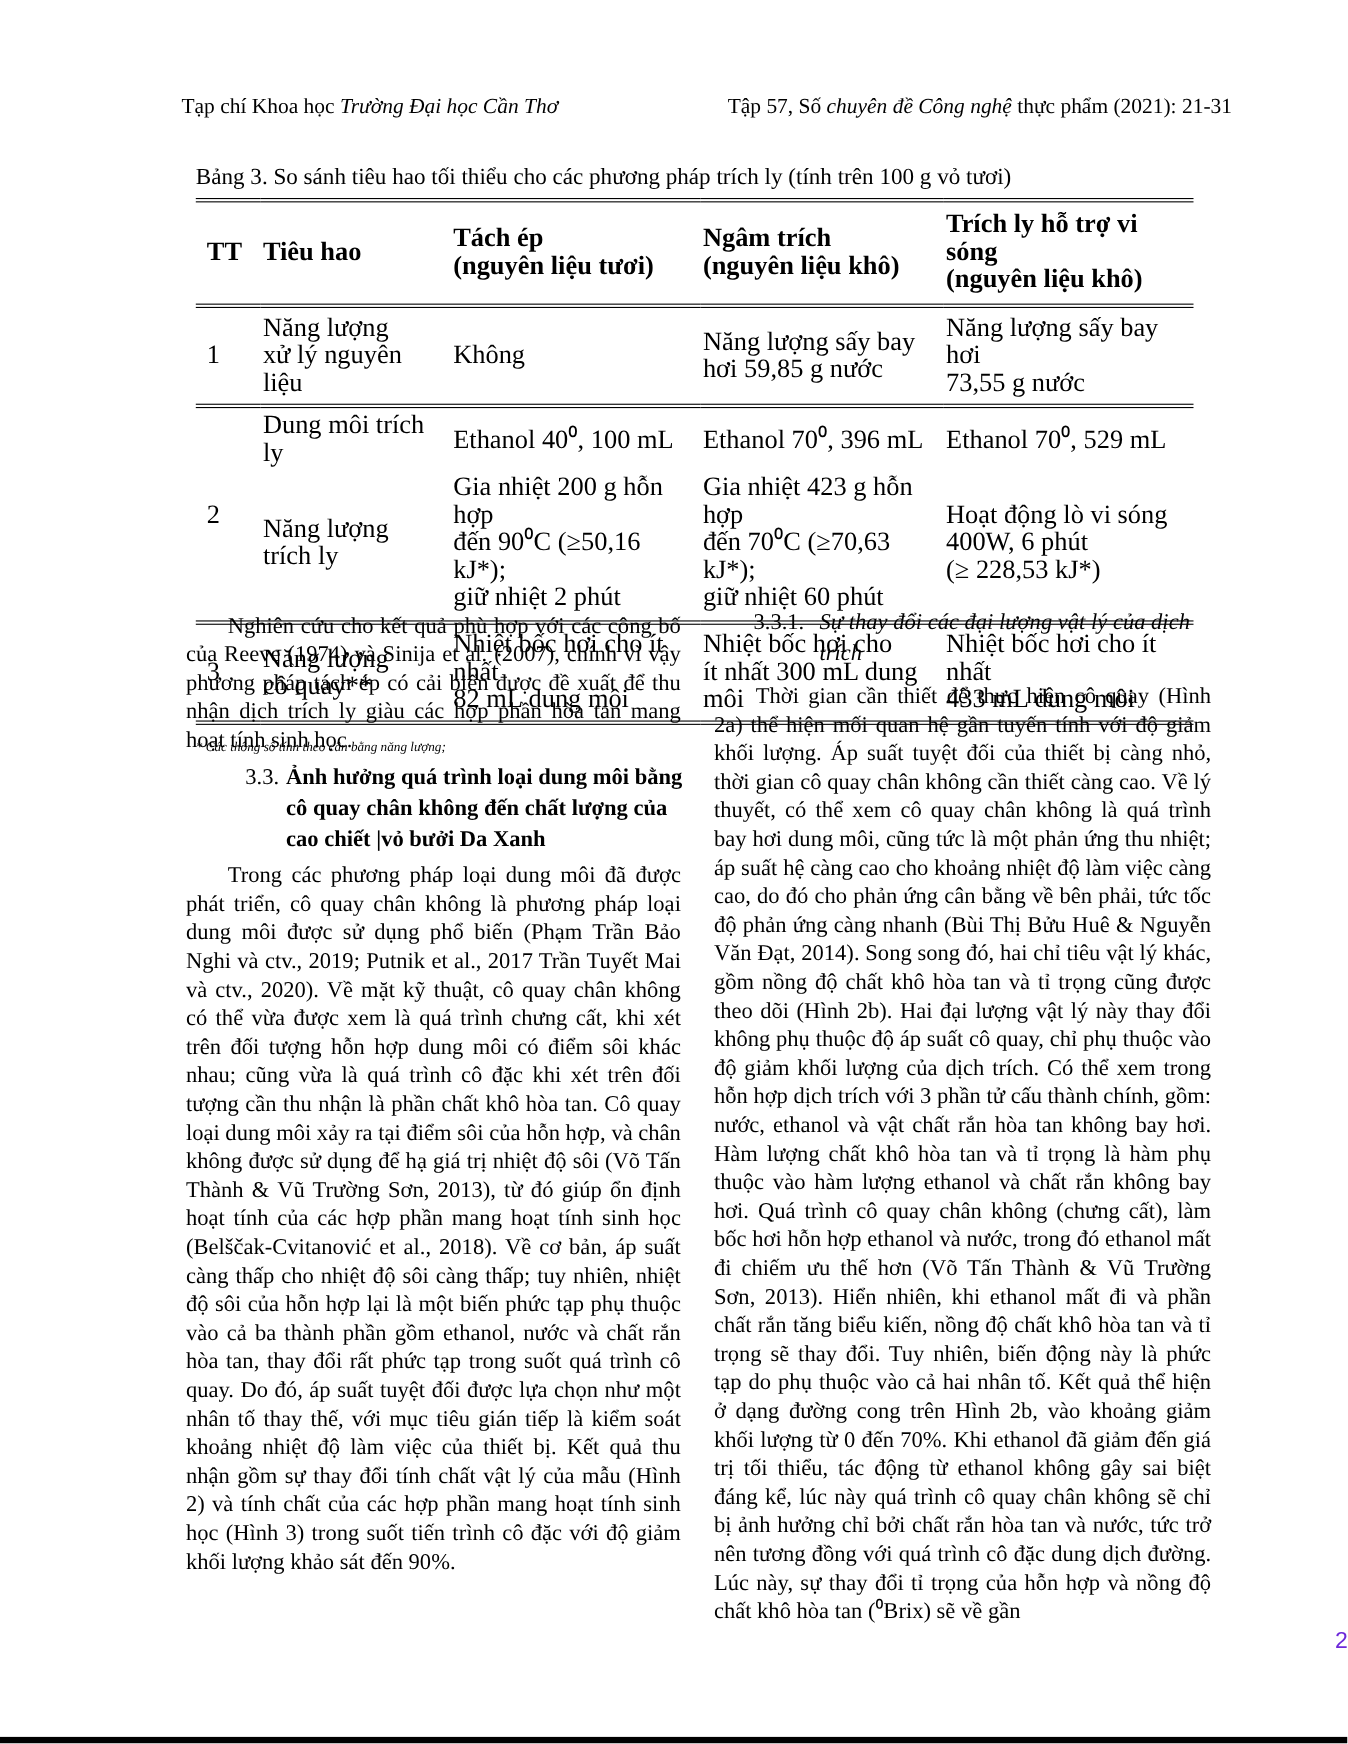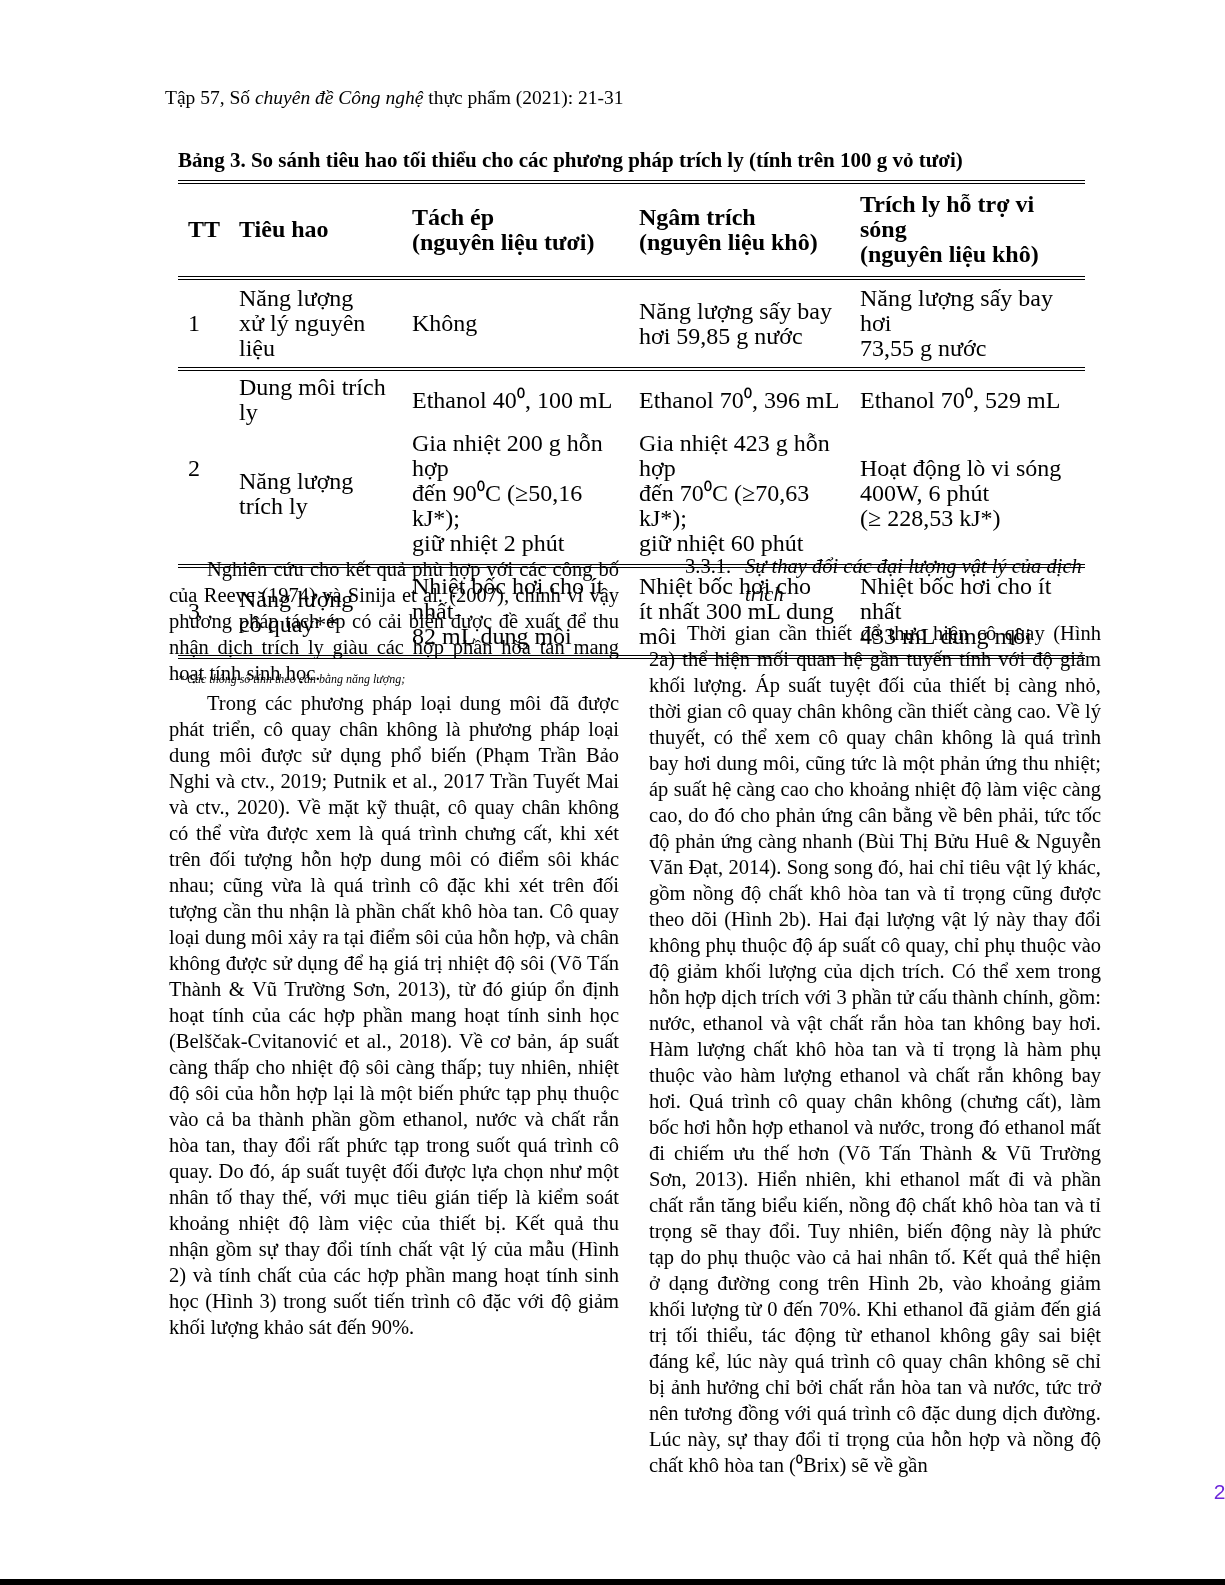--- a/index.html
+++ b/index.html
@@ -15,21 +15,21 @@
   
   .running-header {
     position: absolute; left: 165px; top: 86px; width: 955px;
     display: flex; justify-content: space-between;
     font-size: 19.5px; line-height: 24px; white-space: nowrap;
   }
   .it { font-style: italic; }
 
   
   .table-block { position: absolute; left: 178px; top: 148px; width: 907px; }
-  .caption { font-weight: bold; font-size: 21px; line-height: 25px; margin: 0 0 7px 0; }
+  .caption { font-weight: normal; font-size: 21px; line-height: 25px; margin: 0 0 7px 0; }
   table.consumption {
     width: 100%; border-collapse: collapse;
     border-top: 4px double #000;
     font-size: 24px; line-height: 25px;
   }
   table.consumption th, table.consumption td {
     text-align: left; vertical-align: middle;
     padding: 6px 8px 6px 2px;
     white-space: pre-line;
   }
@@ -75,20 +75,21 @@
     position: absolute; left: 0; bottom: 0; width: 100%; height: 6px;
     background: #000;
   }
 </style>
 </head>
 <body>
 
 <div class="page">
 
   <div class="running-header">
+    <span><span>Tạp chí Khoa học </span><span class="it">Trường Đại học Cần Thơ</span></span>
     <span><span>Tập 57, Số </span><span class="it">chuyên đề Công nghệ </span><span>thực phẩm (2021): 21-31</span></span>
   </div>
 
   <div class="table-block">
     <div class="caption">Bảng 3. So sánh tiêu hao tối thiểu cho các phương pháp trích ly (tính trên 100 g vỏ tươi)</div>
 
     <table class="consumption">
       <colgroup>
         <col style="width:59px">
           <col style="width:173px">
@@ -151,20 +152,24 @@
 433 mL dung môi</td>
         </tr>
       </tbody>
     </table>
 
     <div class="footnote">* Các thông số tính theo cân bằng năng lượng;</div>
   </div>
 
   <div class="col col-left">
     <p>Nghiên cứu cho kết quả phù hợp với các công bố của Reeve (1974) và Sinija et al. (2007), chính vì vậy phương pháp tách ép có cải biến được đề xuất để thu nhận dịch trích ly giàu các hợp phần hòa tan mang hoạt tính sinh học.</p>
+    <div class="h33">
+      <span class="hnum">3.3.</span>
+      <span>Ảnh hưởng quá trình loại dung môi bằng cô quay chân không đến chất lượng của cao chiết |vỏ bưởi Da Xanh</span>
+    </div>
     <p>Trong các phương pháp loại dung môi đã được phát triển, cô quay chân không là phương pháp loại dung môi được sử dụng phổ biến (Phạm Trần Bảo Nghi và ctv., 2019; Putnik et al., 2017 Trần Tuyết Mai và ctv., 2020). Về mặt kỹ thuật, cô quay chân không có thể vừa được xem là quá trình chưng cất, khi xét trên đối tượng hỗn hợp dung môi có điểm sôi khác nhau; cũng vừa là quá trình cô đặc khi xét trên đối tượng cần thu nhận là phần chất khô hòa tan. Cô quay loại dung môi xảy ra tại điểm sôi của hỗn hợp, và chân không được sử dụng để hạ giá trị nhiệt độ sôi (Võ Tấn Thành &amp; Vũ Trường Sơn, 2013), từ đó giúp ổn định hoạt tính của các hợp phần mang hoạt tính sinh học (Belščak-Cvitanović et al., 2018). Về cơ bản, áp suất càng thấp cho nhiệt độ sôi càng thấp; tuy nhiên, nhiệt độ sôi của hỗn hợp lại là một biến phức tạp phụ thuộc vào cả ba thành phần gồm ethanol, nước và chất rắn hòa tan, thay đổi rất phức tạp trong suốt quá trình cô quay. Do đó, áp suất tuyệt đối được lựa chọn như một nhân tố thay thế, với mục tiêu gián tiếp là kiểm soát khoảng nhiệt độ làm việc của thiết bị. Kết quả thu nhận gồm sự thay đổi tính chất vật lý của mẫu (Hình 2) và tính chất của các hợp phần mang hoạt tính sinh học (Hình 3) trong suốt tiến trình cô đặc với độ giảm khối lượng khảo sát đến 90%.</p>
   </div>
 
   <div class="col col-right">
     <div class="h331">
       <span class="hnum">3.3.1.</span>
       <span class="htxt">Sự thay đổi các đại lượng vật lý của dịch trích</span>
     </div>
     <p>Thời gian cần thiết để thực hiện cô quay (Hình 2a) thể hiện mối quan hệ gần tuyến tính với độ giảm khối lượng. Áp suất tuyệt đối của thiết bị càng nhỏ, thời gian cô quay chân không cần thiết càng cao. Về lý thuyết, có thể xem cô quay chân không là quá trình bay hơi dung môi, cũng tức là một phản ứng thu nhiệt; áp suất hệ càng cao cho khoảng nhiệt độ làm việc càng cao, do đó cho phản ứng cân bằng về bên phải, tức tốc độ phản ứng càng nhanh (Bùi Thị Bửu Huê &amp; Nguyễn Văn Đạt, 2014). Song song đó, hai chỉ tiêu vật lý khác, gồm nồng độ chất khô hòa tan và tỉ trọng cũng được theo dõi (Hình 2b). Hai đại lượng vật lý này thay đổi không phụ thuộc độ áp suất cô quay, chỉ phụ thuộc vào độ giảm khối lượng của dịch trích. Có thể xem trong hỗn hợp dịch trích với 3 phần tử cấu thành chính, gồm: nước, ethanol và vật chất rắn hòa tan không bay hơi. Hàm lượng chất khô hòa tan và tỉ trọng là hàm phụ thuộc vào hàm lượng ethanol và chất rắn không bay hơi. Quá trình cô quay chân không (chưng cất), làm bốc hơi hỗn hợp ethanol và nước, trong đó ethanol mất đi chiếm ưu thế hơn (Võ Tấn Thành &amp; Vũ Trường Sơn, 2013). Hiển nhiên, khi ethanol mất đi và phần chất rắn tăng biểu kiến, nồng độ chất khô hòa tan và tỉ trọng sẽ thay đổi. Tuy nhiên, biến động này là phức tạp do phụ thuộc vào cả hai nhân tố. Kết quả thể hiện ở dạng đường cong trên Hình 2b, vào khoảng giảm khối lượng từ 0 đến 70%. Khi ethanol đã giảm đến giá trị tối thiểu, tác động từ ethanol không gây sai biệt đáng kể, lúc này quá trình cô quay chân không sẽ chỉ bị ảnh hưởng chỉ bởi chất rắn hòa tan và nước, tức trở nên tương đồng với quá trình cô đặc dung dịch đường. Lúc này, sự thay đổi tỉ trọng của hỗn hợp và nồng độ chất khô hòa tan (⁰Brix) sẽ về gần</p>
   </div>

